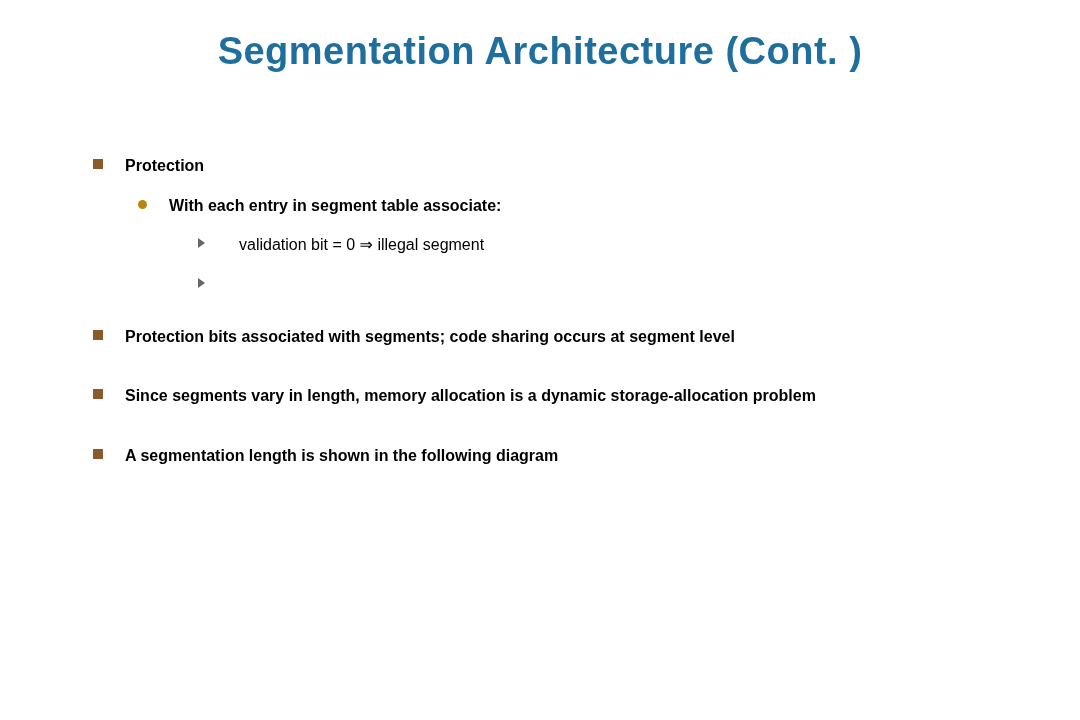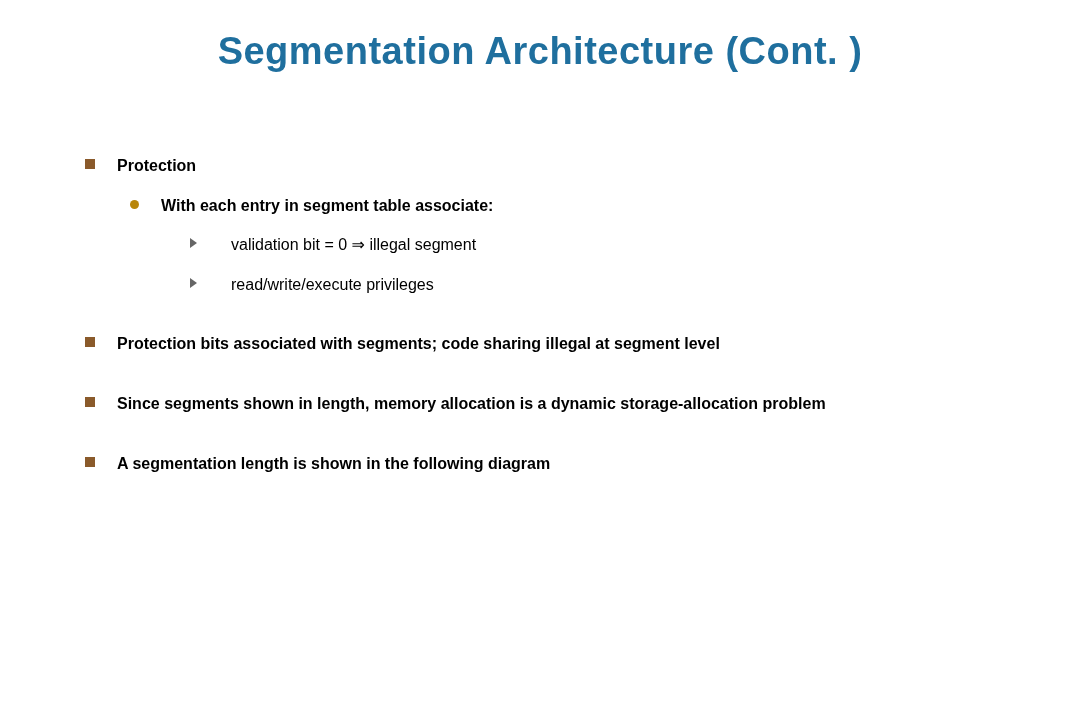--- a/index.html
+++ b/index.html
@@ -24,21 +24,21 @@
     width: 1080px;
     text-align: center;
     font-size: 38px;
     font-weight: bold;
     color: #1f6f9e;
     letter-spacing: 0.5px;
   }
   .content {
     position: absolute;
     top: 155px;
-    left: 85px;
+    left: 93px;
     width: 920px;
   }
   .item-l1 {
     display: flex;
     align-items: flex-start;
     margin-bottom: 10px;
     font-size: 16px;
     font-weight: bold;
   }
   .item-l2 {
@@ -111,31 +111,30 @@
       <div class="text">With each entry in segment table associate:</div>
     </div>
 
     <div class="item-l3">
       <div class="tri-bullet"></div>
       <div class="text">validation bit = 0 ⇒ illegal segment</div>
     </div>
 
     <div class="item-l3">
       <div class="tri-bullet"></div>
-      <div class="text">read/write/execute privileges</div>
     </div>
 
     <div class="item-l1 gap-before">
       <div class="square-bullet"></div>
-      <div class="text">Protection bits associated with segments; code sharing illegal at segment level</div>
+      <div class="text">Protection bits associated with segments; code sharing occurs at segment level</div>
     </div>
 
     <div class="item-l1 gap-before">
       <div class="square-bullet"></div>
-      <div class="text">Since segments shown in length, memory allocation is a dynamic storage-allocation problem</div>
+      <div class="text">Since segments vary in length, memory allocation is a dynamic storage-allocation problem</div>
     </div>
 
     <div class="item-l1 gap-before">
       <div class="square-bullet"></div>
       <div class="text">A segmentation length is shown in the following diagram</div>
     </div>
 
   </div>
 </div>
 

